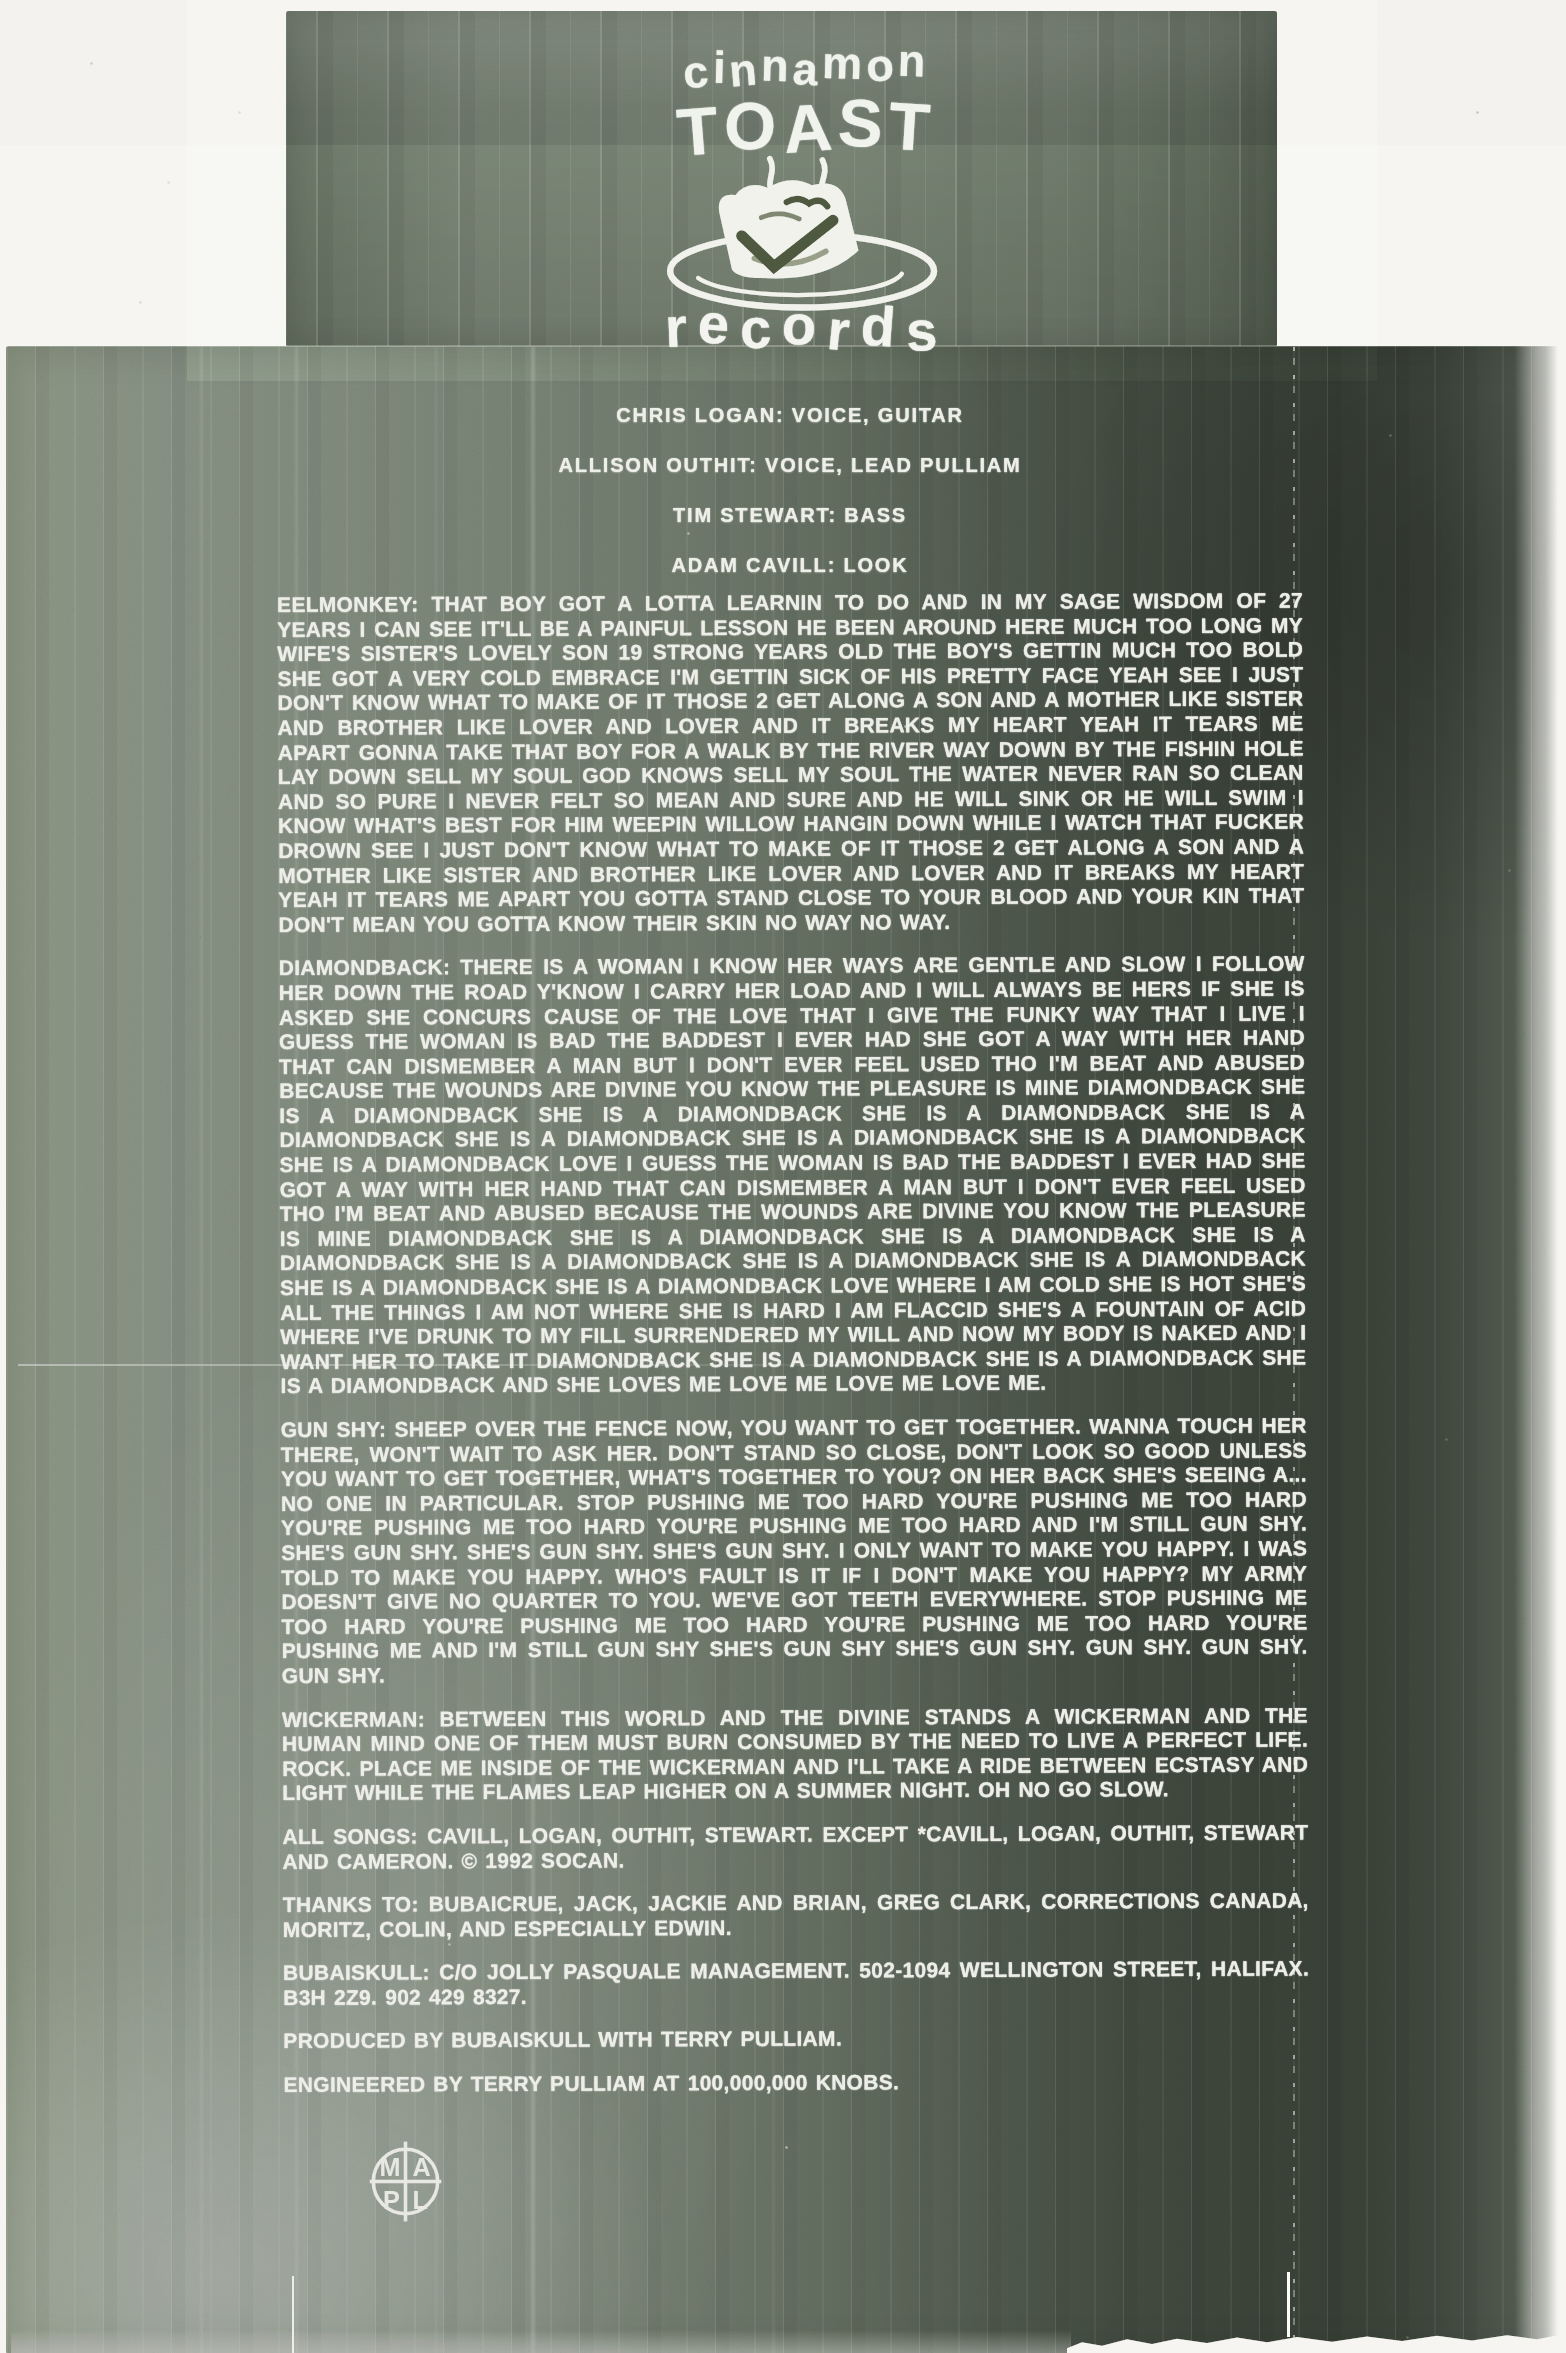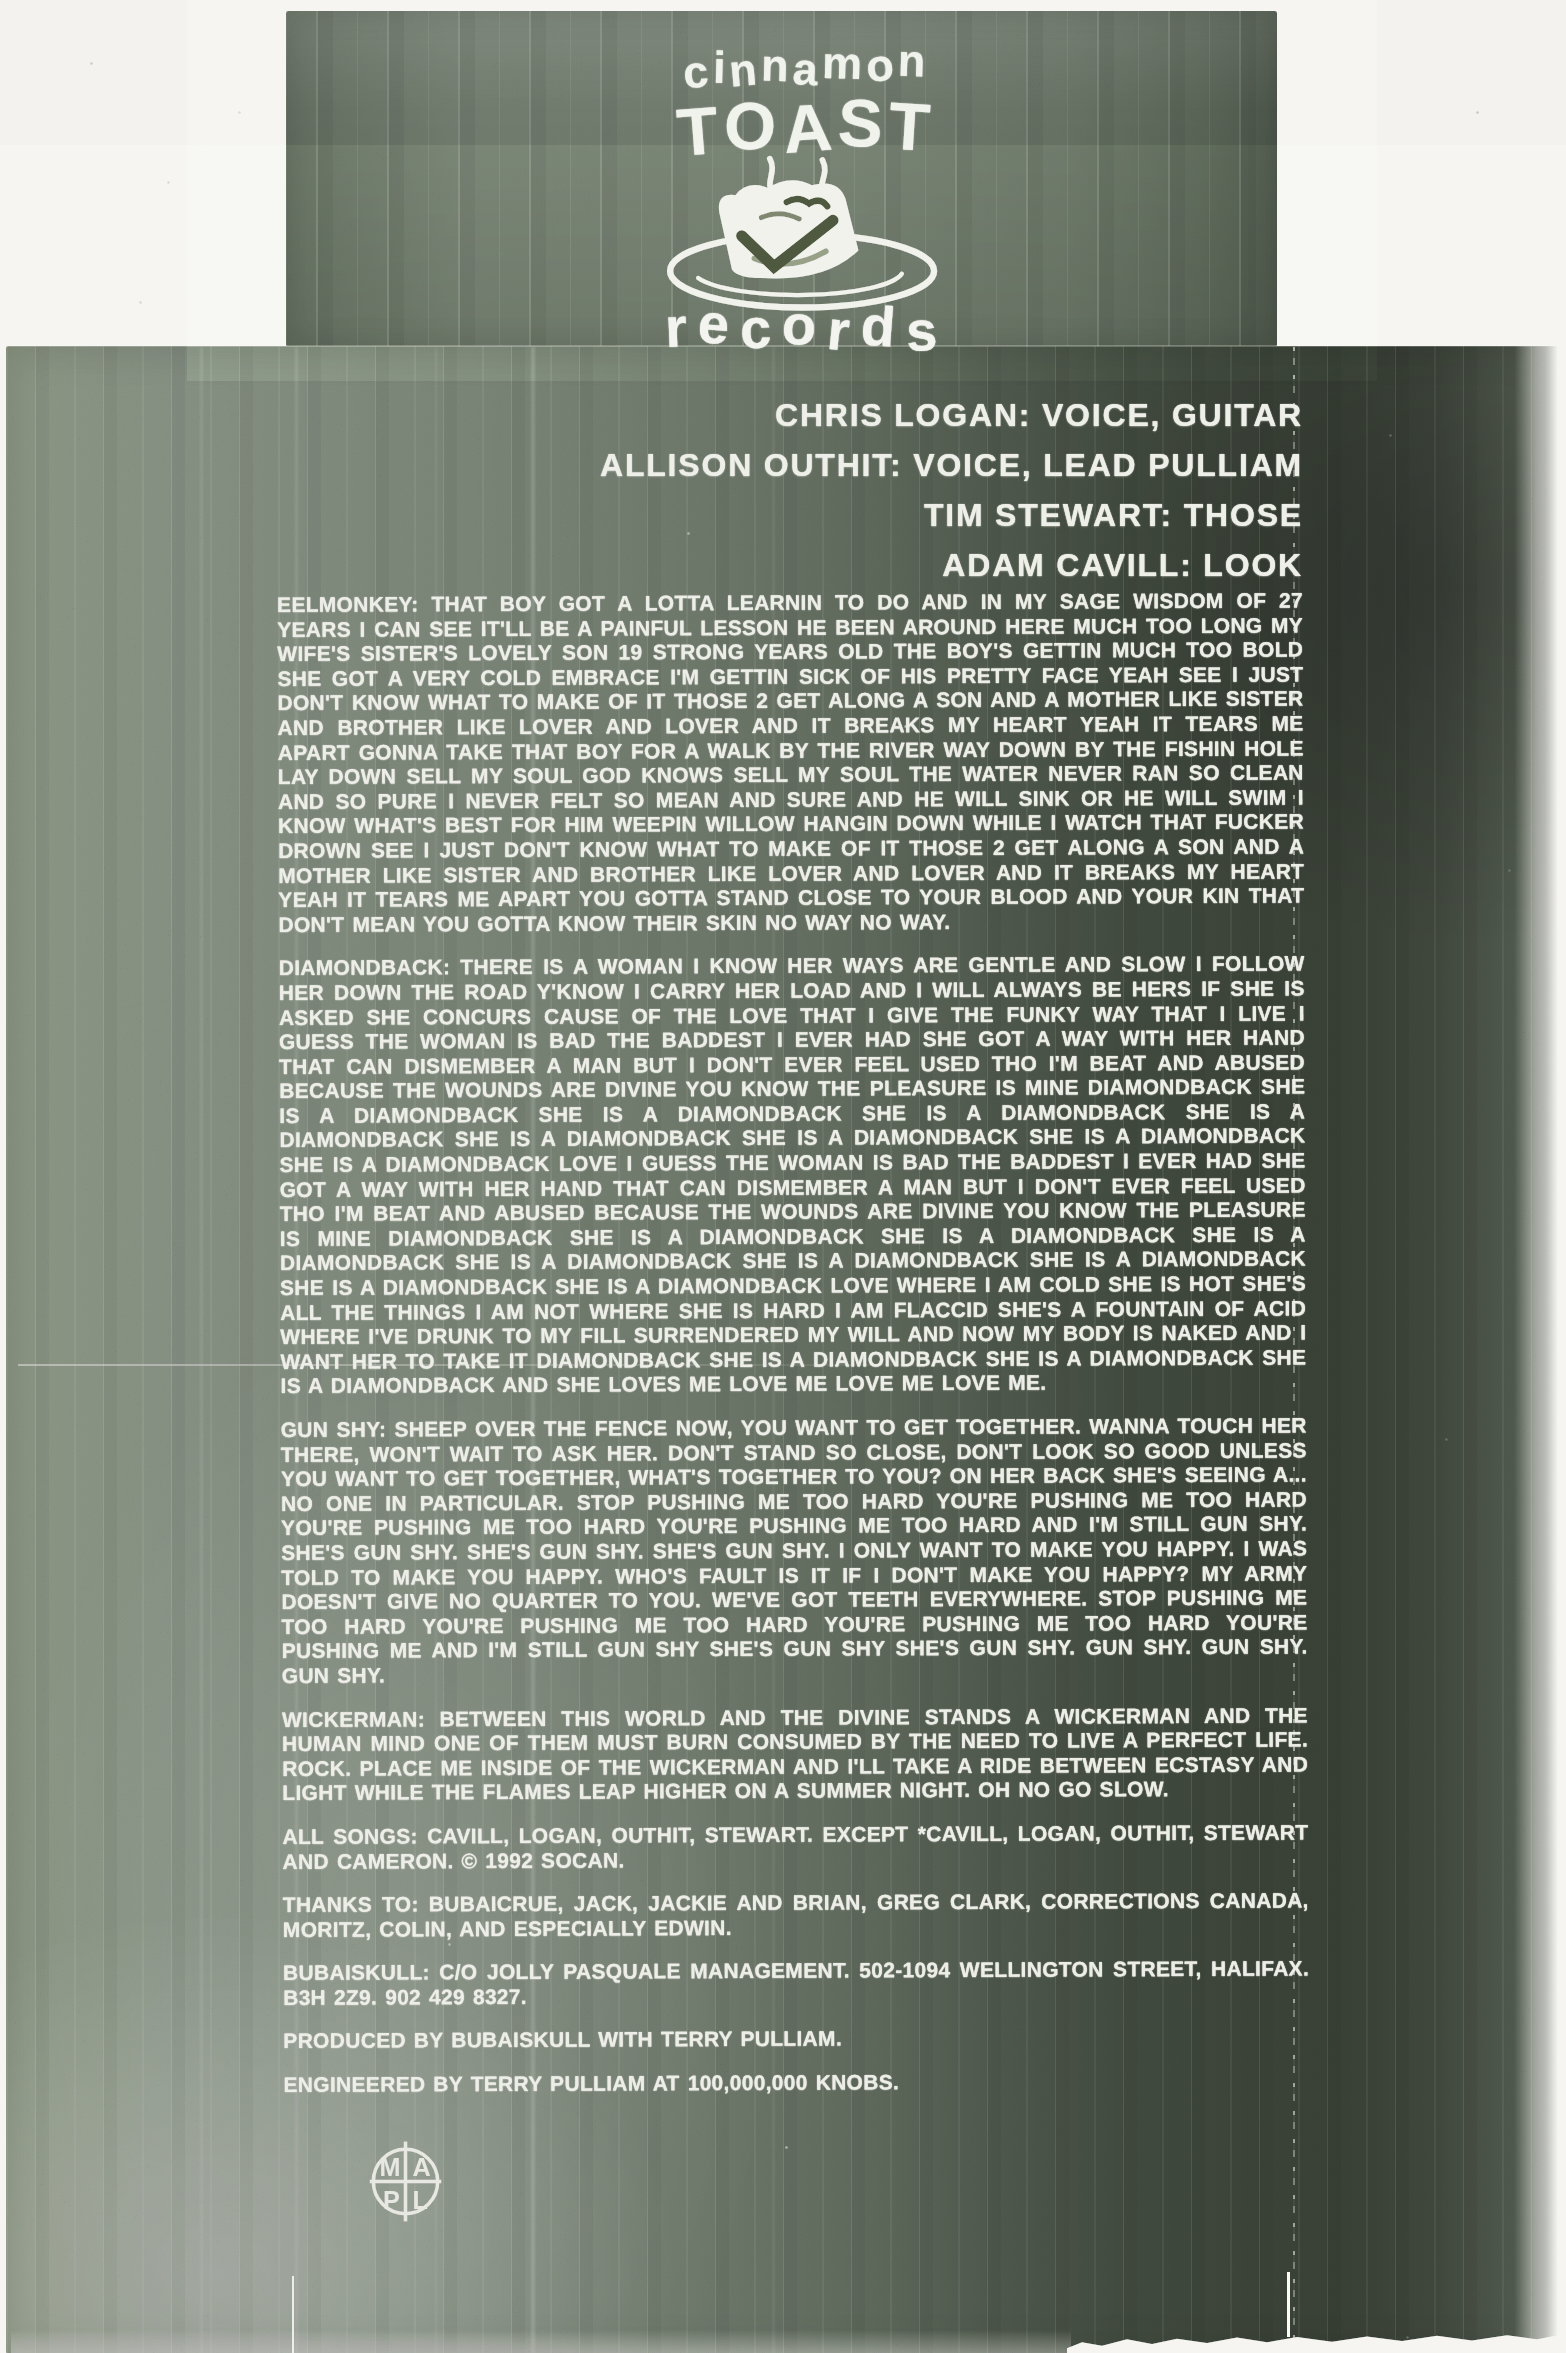--- a/index.html
+++ b/index.html
@@ -81,22 +81,22 @@
     text-shadow:0 0 1.4px rgba(250,250,245,.6);}
   .logo-cinnamon{top:41px;font-size:45px;letter-spacing:4.2px;transform:rotate(-2deg);}
   .logo-toast{top:88px;font-size:67px;letter-spacing:6.3px;transform:rotate(-1.5deg);}
   .logo-records{top:295px;font-size:56px;letter-spacing:11.2px;transform:rotate(.8deg);}
   .jiggle span{display:inline-block;}
   .jiggle span:nth-child(2n){transform:rotate(3.5deg) translateY(-2.1px);}
   .jiggle span:nth-child(2n+1){transform:rotate(-3deg) translateY(1.4px);}
   .jiggle span:nth-child(5n){transform:rotate(5deg) translateY(2.8px);}
   .toast-art{position:absolute;left:649px;top:153px;width:316px;height:165px;}
   
-  .credits{position:absolute;left:277px;top:390px;width:1026px;text-align:right;
-    color:#e9eae2;font-weight:bold;font-size:32px;line-height:50px;letter-spacing:1.8px;
+  .credits{position:absolute;left:277px;top:390px;width:1026px;text-align:center;
+    color:#e9eae2;font-weight:bold;font-size:20px;line-height:50px;letter-spacing:1.8px;
     text-shadow:0 0 1.1px rgba(238,240,232,.8),0 0.7px 2.1px rgba(205,210,200,.25);}
   .lyrics{position:absolute;left:277px;top:593px;width:1026px;
     color:#e7e8e0;font-weight:bold;font-size:21px;line-height:24.6px;
     letter-spacing:0.3px;word-spacing:1.8px;text-align:justify;
     transform:rotate(-.25deg);transform-origin:0 0;
     text-shadow:0 0 1.1px rgba(235,236,228,.75),0 0.7px 1.4px rgba(200,205,195,.25);}
   .lyrics p{margin:0 0 19px 0;}
   .lyrics p.gap-lg{margin-top:17.5px;}
   .mapl{position:absolute;left:360px;top:2136px;}
   .mapl text{font-family:"Liberation Sans","DejaVu Sans",sans-serif;font-weight:bold;font-size:36px;fill:#dfe0d8;}
@@ -146,21 +146,21 @@
       <path d="M132,118 L178,162 L262,96" stroke-width="16"></path>
       <path d="M150,150 Q200,170 252,140" stroke-width="8" opacity=".7"></path>
     </g>
   </svg>
 
   <div class="logo-line logo-records jiggle"><span>r</span><span>e</span><span>c</span><span>o</span><span>r</span><span>d</span><span>s</span></div>
 
   <div class="credits">
     <div>CHRIS LOGAN: VOICE, GUITAR</div>
     <div>ALLISON OUTHIT: VOICE, LEAD PULLIAM</div>
-    <div>TIM STEWART: THOSE</div>
+    <div>TIM STEWART: BASS</div>
     <div>ADAM CAVILL: LOOK</div>
   </div>
 
   <div class="lyrics">
     <p>EELMONKEY: THAT BOY GOT A LOTTA LEARNIN TO DO AND IN MY SAGE WISDOM OF 27 YEARS I CAN SEE IT'LL BE A PAINFUL LESSON HE BEEN AROUND HERE MUCH TOO LONG MY WIFE'S SISTER'S LOVELY SON 19 STRONG YEARS OLD THE BOY'S GETTIN MUCH TOO BOLD SHE GOT A VERY COLD EMBRACE I'M GETTIN SICK OF HIS PRETTY FACE YEAH SEE I JUST DON'T KNOW WHAT TO MAKE OF IT THOSE 2 GET ALONG A SON AND A MOTHER LIKE SISTER AND BROTHER LIKE LOVER AND LOVER AND IT BREAKS MY HEART YEAH IT TEARS ME APART GONNA TAKE THAT BOY FOR A WALK BY THE RIVER WAY DOWN BY THE FISHIN HOLE LAY DOWN SELL MY SOUL GOD KNOWS SELL MY SOUL THE WATER NEVER RAN SO CLEAN AND SO PURE I NEVER FELT SO MEAN AND SURE AND HE WILL SINK OR HE WILL SWIM I KNOW WHAT'S BEST FOR HIM WEEPIN WILLOW HANGIN DOWN WHILE I WATCH THAT FUCKER DROWN SEE I JUST DON'T KNOW WHAT TO MAKE OF IT THOSE 2 GET ALONG A SON AND A MOTHER LIKE SISTER AND BROTHER LIKE LOVER AND LOVER AND IT BREAKS MY HEART YEAH IT TEARS ME APART YOU GOTTA STAND CLOSE TO YOUR BLOOD AND YOUR KIN THAT DON'T MEAN YOU GOTTA KNOW THEIR SKIN NO WAY NO WAY.</p>
     <p>DIAMONDBACK: THERE IS A WOMAN I KNOW HER WAYS ARE GENTLE AND SLOW I FOLLOW HER DOWN THE ROAD Y'KNOW I CARRY HER LOAD AND I WILL ALWAYS BE HERS IF SHE IS ASKED SHE CONCURS CAUSE OF THE LOVE THAT I GIVE THE FUNKY WAY THAT I LIVE I GUESS THE WOMAN IS BAD THE BADDEST I EVER HAD SHE GOT A WAY WITH HER HAND THAT CAN DISMEMBER A MAN BUT I DON'T EVER FEEL USED THO I'M BEAT AND ABUSED BECAUSE THE WOUNDS ARE DIVINE YOU KNOW THE PLEASURE IS MINE DIAMONDBACK SHE IS A DIAMONDBACK SHE IS A DIAMONDBACK SHE IS A DIAMONDBACK SHE IS A DIAMONDBACK SHE IS A DIAMONDBACK SHE IS A DIAMONDBACK SHE IS A DIAMONDBACK SHE IS A DIAMONDBACK LOVE I GUESS THE WOMAN IS BAD THE BADDEST I EVER HAD SHE GOT A WAY WITH HER HAND THAT CAN DISMEMBER A MAN BUT I DON'T EVER FEEL USED THO I'M BEAT AND ABUSED BECAUSE THE WOUNDS ARE DIVINE YOU KNOW THE PLEASURE IS MINE DIAMONDBACK SHE IS A DIAMONDBACK SHE IS A DIAMONDBACK SHE IS A DIAMONDBACK SHE IS A DIAMONDBACK SHE IS A DIAMONDBACK SHE IS A DIAMONDBACK SHE IS A DIAMONDBACK SHE IS A DIAMONDBACK LOVE WHERE I AM COLD SHE IS HOT SHE'S ALL THE THINGS I AM NOT WHERE SHE IS HARD I AM FLACCID  SHE'S A FOUNTAIN OF ACID WHERE I'VE DRUNK TO MY FILL SURRENDERED MY WILL AND NOW MY BODY IS NAKED AND I WANT HER TO TAKE IT DIAMONDBACK SHE IS A DIAMONDBACK SHE IS A DIAMONDBACK SHE IS A DIAMONDBACK AND SHE LOVES ME LOVE ME LOVE ME LOVE ME.</p>
     <p>GUN SHY: SHEEP OVER THE FENCE NOW, YOU WANT TO GET TOGETHER. WANNA TOUCH HER THERE, WON'T WAIT TO ASK HER. DON'T STAND SO CLOSE,  DON'T LOOK SO GOOD  UNLESS YOU WANT TO GET TOGETHER, WHAT'S TOGETHER TO YOU? ON HER BACK SHE'S SEEING A... NO ONE IN PARTICULAR. STOP PUSHING ME TOO HARD YOU'RE PUSHING ME TOO HARD YOU'RE PUSHING ME TOO HARD YOU'RE PUSHING ME TOO HARD AND I'M STILL GUN SHY. SHE'S GUN SHY. SHE'S GUN SHY. SHE'S GUN SHY. I ONLY WANT TO MAKE YOU HAPPY. I WAS TOLD TO MAKE YOU HAPPY. WHO'S FAULT IS IT IF I DON'T MAKE YOU HAPPY? MY ARMY DOESN'T GIVE NO QUARTER TO YOU. WE'VE GOT TEETH EVERYWHERE. STOP PUSHING ME TOO HARD YOU'RE PUSHING ME TOO HARD YOU'RE PUSHING ME TOO HARD YOU'RE PUSHING ME AND I'M STILL GUN SHY SHE'S GUN SHY SHE'S GUN SHY. GUN SHY. GUN SHY. GUN SHY.</p>
     <p>WICKERMAN: BETWEEN THIS WORLD AND THE DIVINE STANDS A WICKERMAN AND THE HUMAN MIND ONE OF THEM MUST BURN CONSUMED BY THE NEED TO LIVE A PERFECT LIFE. ROCK. PLACE ME INSIDE OF THE WICKERMAN AND I'LL TAKE A RIDE BETWEEN ECSTASY AND LIGHT WHILE THE FLAMES LEAP HIGHER ON A SUMMER NIGHT. OH NO GO SLOW.</p>
     <p>ALL SONGS: CAVILL, LOGAN, OUTHIT, STEWART. EXCEPT  *CAVILL, LOGAN, OUTHIT, STEWART AND CAMERON. © 1992 SOCAN.</p>
     <p>THANKS TO:  BUBAICRUE, JACK, JACKIE AND BRIAN, GREG CLARK, CORRECTIONS CANADA, MORITZ, COLIN, AND ESPECIALLY EDWIN.</p>

